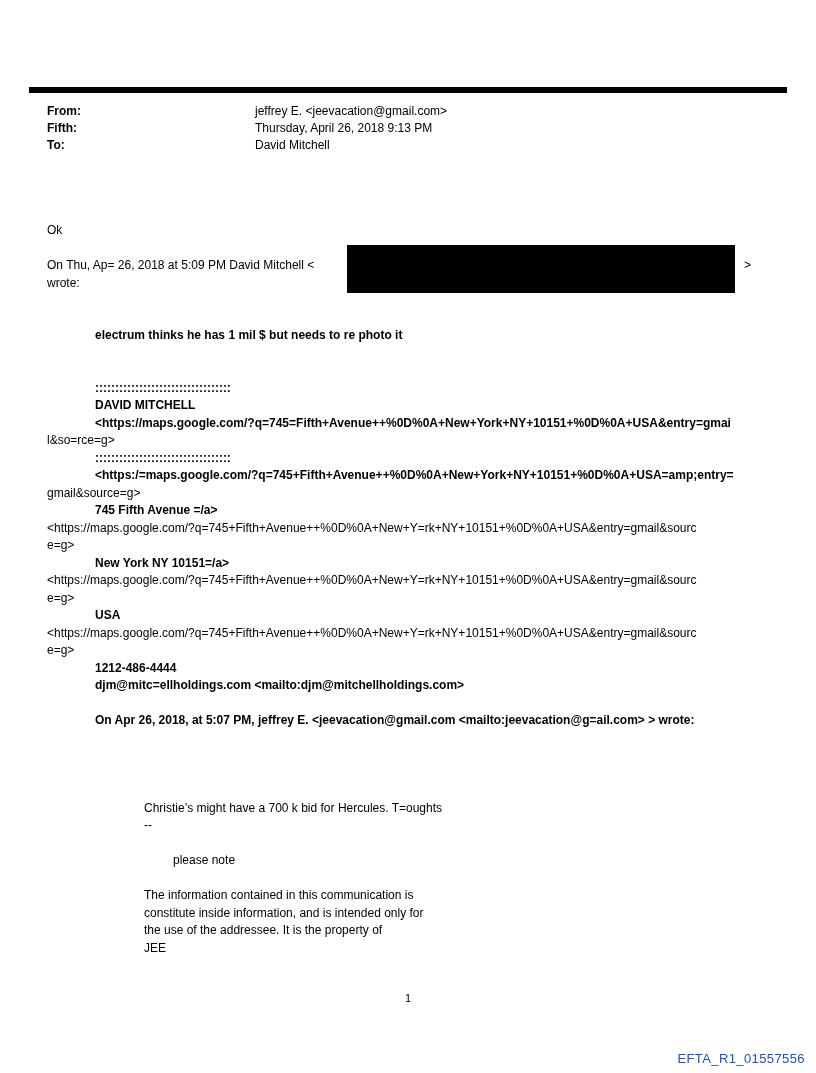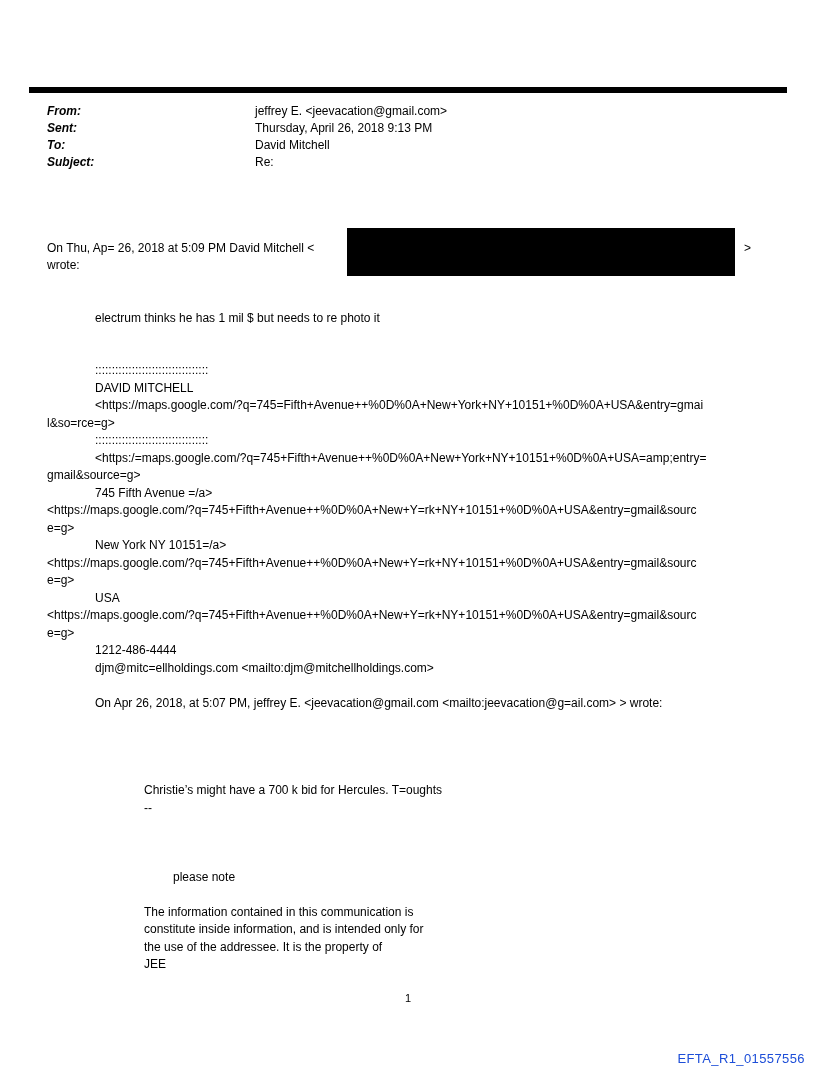--- a/index.html
+++ b/index.html
@@ -13,30 +13,30 @@
   }
   .topbar{
     position:absolute;left:29px;top:87px;
     width:758px;height:6px;background:#000;
   }
   .hdr{
     position:absolute;left:47px;top:103px;
     font-size:12px;
   }
   .hdr-row{display:flex;height:17px;line-height:17px;}
-  .hdr-lbl{width:208px;font-weight:bold;font-style:italic;}
+  .hdr-lbl{width:208px;font-weight:bold;}
   .hdr-val{}
   .body{
     position:absolute;left:47px;top:222px;width:769px;
     font-size:12px;
   }
   .bl{height:17.5px;line-height:17.5px;white-space:pre;}
-  .i1{padding-left:48px;}
+  .i1{padding-left:48px;font-weight:bold;}
   .i2{padding-left:97px;}
-  .i3{padding-left:126px;margin-top:34px;}
+  .i3{padding-left:126px;}
   .quote-line{position:relative;}
   .redaction{
     position:absolute;left:300px;top:-12px;
     width:388px;height:48px;background:#000;
   }
   .quote-after{position:absolute;left:697px;top:0;}
   .pagenum{
     position:absolute;top:992px;left:0;width:816px;
     text-align:center;font-size:11px;
   }
@@ -51,34 +51,31 @@
 <div class="page">
 
   <div class="topbar"></div>
 
   <div class="hdr">
     <div class="hdr-row">
       <span class="hdr-lbl">From:</span>
       <span class="hdr-val">jeffrey E. &lt;jeevacation@gmail.com&gt;</span>
     </div>
     <div class="hdr-row">
-      <span class="hdr-lbl">Sent:</span>
+      <span class="hdr-lbl">Fifth:</span>
       <span class="hdr-val">Thursday, April 26, 2018 9:13 PM</span>
     </div>
     <div class="hdr-row">
       <span class="hdr-lbl">To:</span>
       <span class="hdr-val">David Mitchell</span>
     </div>
-    <div class="hdr-row">
-      <span class="hdr-lbl">Subject:</span>
-      <span class="hdr-val">Re:</span>
-    </div>
   </div>
 
   <div class="body" id="email-body">
+      <div class="bl">Ok</div>
       <div class="bl"></div>
       <div class="bl quote-line"><span>On Thu, Ap= 26, 2018 at 5:09 PM David Mitchell &lt;</span><span class="redaction"></span><span class="quote-after">&gt;</span></div>
       <div class="bl">wrote:</div>
       <div class="bl"></div>
       <div class="bl"></div>
       <div class="bl i1">electrum thinks he has 1 mil $ but needs to re photo it</div>
       <div class="bl"></div>
       <div class="bl"></div>
       <div class="bl i1">::::::::::::::::::::::::::::::::::</div>
       <div class="bl i1">DAVID MITCHELL</div>

